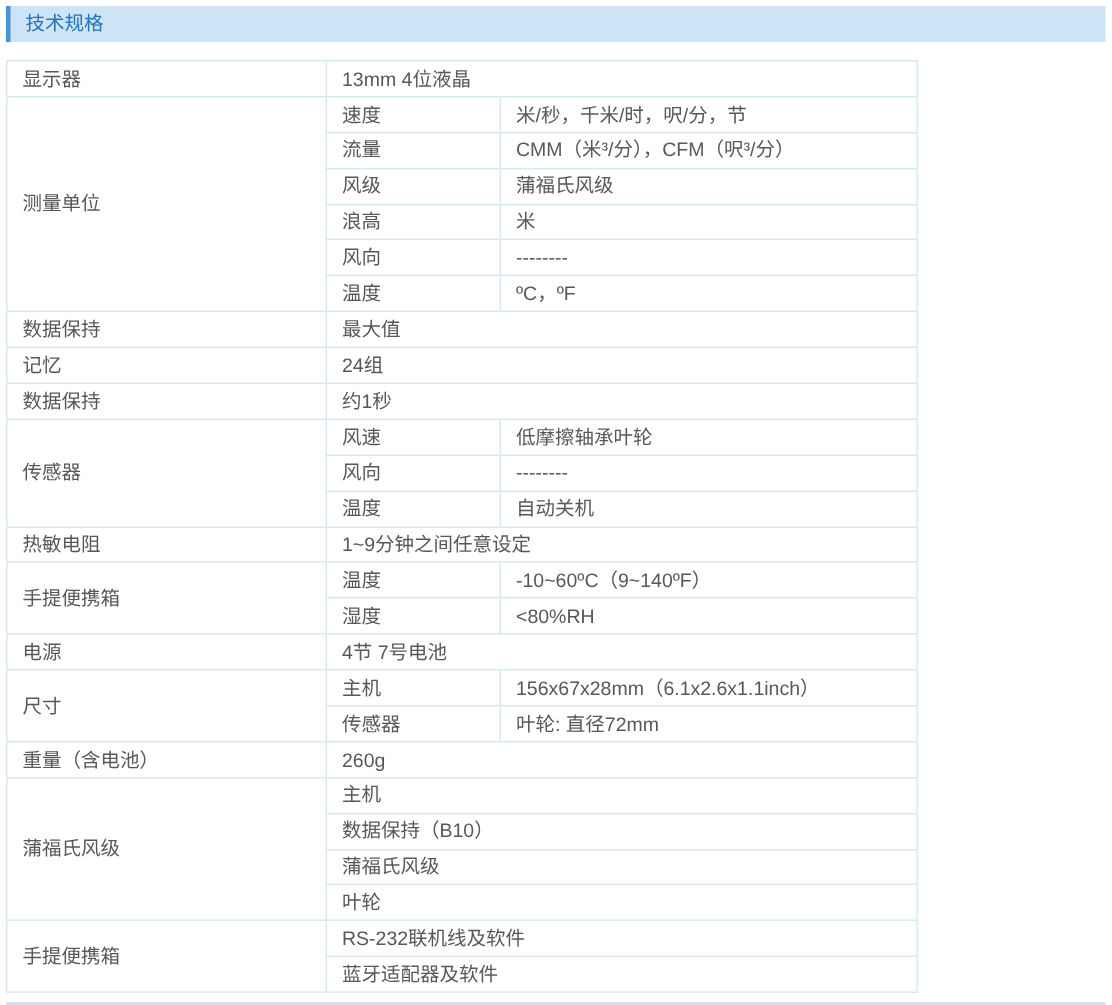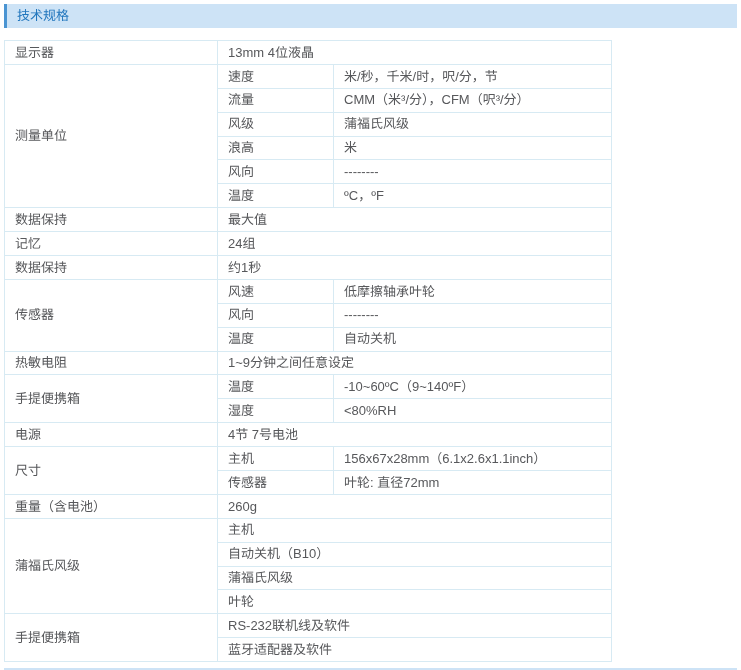--- a/index.html
+++ b/index.html
@@ -163,21 +163,21 @@
       <tr>
         <td class="cat">重量（含电池）</td>
         <td colspan="2">260g</td>
       </tr>
 
       <tr>
         <td class="cat" rowspan="4">蒲福氏风级</td>
         <td colspan="2">主机</td>
       </tr>
       <tr>
-        <td colspan="2">自动关机（B10）</td>
+        <td colspan="2">数据保持（B10）</td>
       </tr>
       <tr>
         <td colspan="2">蒲福氏风级</td>
       </tr>
       <tr>
         <td colspan="2">叶轮</td>
       </tr>
 
       <tr>
         <td class="cat" rowspan="2">手提便携箱</td>

